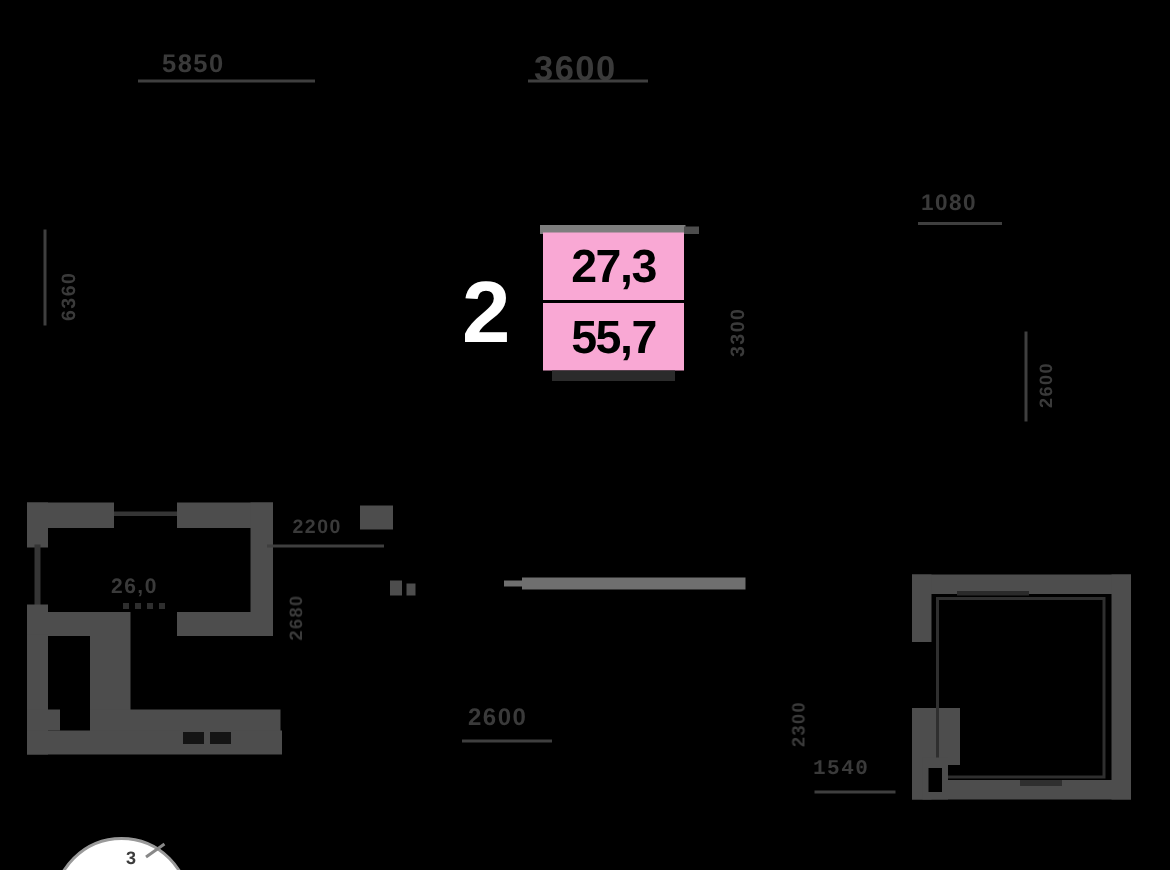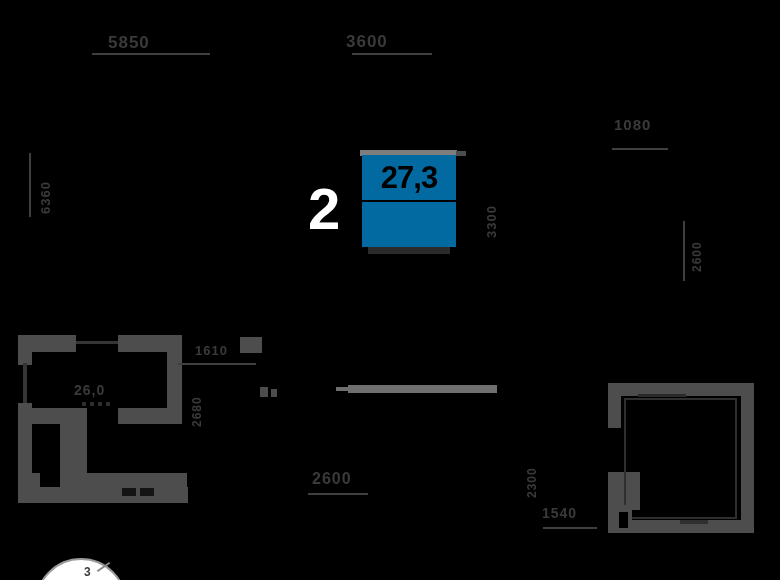--- a/index.html
+++ b/index.html
@@ -7,21 +7,21 @@
          font-family:"Liberation Sans",sans-serif;}
   .abs{position:absolute;}
   .wall{position:absolute;background:#4d4d4d;}
   .wall-light{position:absolute;background:#6f6f6f;}
   .wall-dark{position:absolute;background:#2b2b2b;}
   .thinline{position:absolute;background:#353535;}
   .dimline{position:absolute;background:#3f3f3f;}
   .dimtext{position:absolute;color:#3a3a3a;font-weight:700;font-size:15px;
            letter-spacing:1px;filter:blur(0.5px);white-space:nowrap;}
   .vdim{transform:rotate(-90deg);transform-origin:0 0;}
-  .badge-box{position:absolute;left:362px;top:155px;width:94px;height:92px;background:#0369a1;}
+  .badge-box{position:absolute;left:362px;top:155px;width:94px;height:92px;background:#f9a8d4;}
   .badge-cell{width:100%;height:45px;display:flex;align-items:center;justify-content:center;
               color:#000;font-weight:700;font-size:31px;letter-spacing:-1px;}
   .badge-divider{width:100%;height:2px;background:#000;}
   .rooms-num{position:absolute;left:308px;top:180px;color:#fff;font-weight:700;
              font-size:58px;line-height:1;letter-spacing:-2px;}
   .level-circle{position:absolute;left:35px;top:558px;width:92px;height:92px;
                 background:#fff;border:2px solid #9a9a9a;border-radius:50%;box-sizing:border-box;}
   .level-num{position:absolute;left:84px;top:565px;color:#3c3c3c;font-weight:700;font-size:12px;}
   .level-tick{position:absolute;left:96px;top:566px;width:15px;height:2px;background:#888;
               transform:rotate(-35deg);}
@@ -31,40 +31,41 @@
              background:repeating-linear-gradient(90deg,#2e2e2e 0 4px,transparent 4px 8px);}
 </style>
 </head>
 <body>
 
 <div id="stage">
 
   <div class="dimtext" style="left:108px;top:33px;font-size:17px;">5850</div>
   <div class="dimline" style="left:92px;top:53px;width:118px;height:2px;"></div>
 
-  <div class="dimtext" style="left:346px;top:32px;font-size:17px;">3600</div>
+  <div class="dimtext" style="left:356px;top:32px;font-size:23px;">3600</div>
   <div class="dimline" style="left:352px;top:53px;width:80px;height:2px;"></div>
 
-  <div class="dimtext" style="left:614px;top:116px;text-align:center;">1080</div>
+  <div class="dimtext" style="left:614px;top:127px;text-align:center;">1080</div>
   <div class="dimline" style="left:612px;top:148px;width:56px;height:2px;"></div>
 
   <div class="dimline" style="left:29px;top:153px;width:2px;height:64px;"></div>
   <div class="dimtext vdim" style="left:38px;top:214px;font-size:13px;">6360</div>
 
   <div class="dimtext vdim" style="left:484px;top:238px;font-size:13px;">3300</div>
   <div class="dimline" style="left:683px;top:221px;width:2px;height:60px;"></div>
   <div class="dimtext vdim" style="left:690px;top:272px;font-size:12px;">2600</div>
 
   <div class="wall-light" style="left:360px;top:150px;width:97px;height:6px;background:#7e7e7e;"></div>
   <div class="wall" style="left:456px;top:151px;width:10px;height:5px;"></div>
 
   <div class="rooms-num">2</div>
   <div class="badge-box">
     <div class="badge-cell">27,3</div>
     <div class="badge-divider"></div>
+    <div class="badge-cell">55,7</div>
   </div>
   <div class="wall-dark" style="left:368px;top:247px;width:82px;height:7px;"></div>
 
   <div class="wall" style="left:18px;top:335px;width:58px;height:17px;"></div>
   <div class="thinline" style="left:76px;top:341px;width:42px;height:3px;"></div>
   <div class="wall" style="left:118px;top:335px;width:64px;height:17px;"></div>
   <div class="wall" style="left:240px;top:337px;width:22px;height:16px;"></div>
 
   <div class="wall" style="left:18px;top:335px;width:14px;height:30px;"></div>
   <div class="thinline" style="left:23px;top:363px;width:4px;height:42px;"></div>
@@ -80,34 +81,34 @@
   <div class="wall" style="left:18px;top:473px;width:22px;height:14px;"></div>
   <div class="wall" style="left:18px;top:487px;width:170px;height:16px;"></div>
   <div class="abs" style="left:122px;top:488px;width:14px;height:8px;background:#141414;"></div>
   <div class="abs" style="left:140px;top:488px;width:14px;height:8px;background:#141414;"></div>
 
   <div class="dimtext" style="left:74px;top:382px;font-size:14px;">26,0</div>
   <div class="sub-ticks"></div>
 
   <div class="dimtext vdim" style="left:190px;top:427px;font-size:12px;">2680</div>
 
-  <div class="dimtext" style="left:195px;top:343px;font-size:13px;">1610</div>
+  <div class="dimtext" style="left:195px;top:343px;font-size:13px;">2200</div>
   <div class="dimline" style="left:178px;top:363px;width:78px;height:2px;"></div>
 
   <div class="wall" style="left:260px;top:387px;width:8px;height:10px;"></div>
   <div class="wall" style="left:271px;top:389px;width:6px;height:8px;"></div>
   <div class="wall-light" style="left:336px;top:387px;width:14px;height:4px;"></div>
   <div class="wall-light" style="left:348px;top:385px;width:149px;height:8px;"></div>
 
   <div class="dimtext" style="left:312px;top:470px;font-size:16px;">2600</div>
   <div class="dimline" style="left:308px;top:493px;width:60px;height:2px;"></div>
 
   <div class="dimtext vdim" style="left:525px;top:498px;font-size:12px;">2300</div>
 
-  <div class="dimtext" style="left:542px;top:505px;font-size:14px;">1540</div>
+  <div class="dimtext" style="left:542px;top:505px;font-size:14px;font-family:Liberation Mono, monospace;">1540</div>
   <div class="dimline" style="left:543px;top:527px;width:54px;height:2px;"></div>
 
   <div class="wall" style="left:608px;top:383px;width:146px;height:13px;"></div>
   <div class="wall" style="left:741px;top:383px;width:13px;height:150px;"></div>
   <div class="wall" style="left:608px;top:520px;width:146px;height:13px;"></div>
   <div class="wall" style="left:608px;top:383px;width:13px;height:45px;"></div>
   <div class="wall" style="left:608px;top:472px;width:13px;height:61px;"></div>
   <div class="wall" style="left:608px;top:472px;width:32px;height:38px;"></div>
   <div class="inner-outline"></div>
   <div class="thinline" style="left:638px;top:394px;width:48px;height:3px;background:#2a2a2a;"></div>

